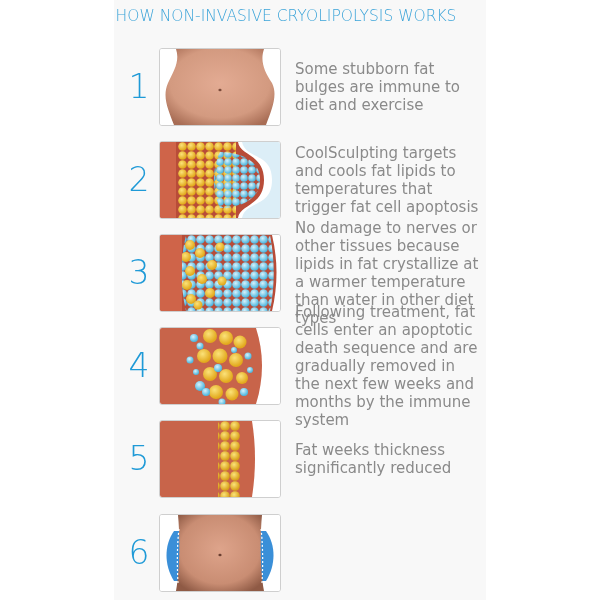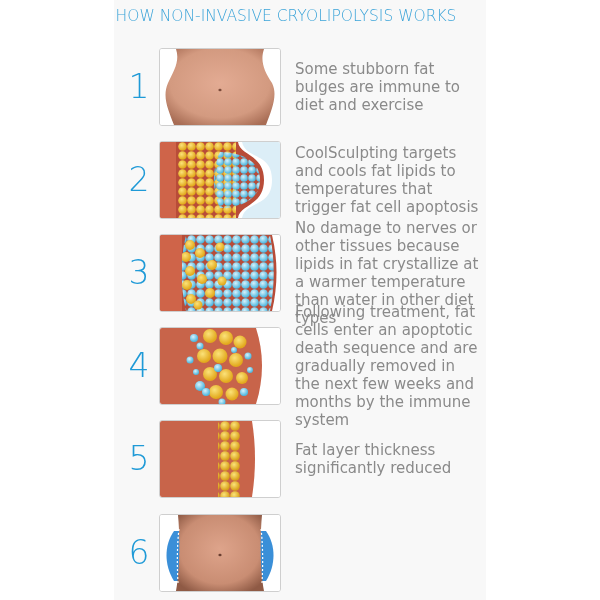--- a/index.html
+++ b/index.html
@@ -232,21 +232,21 @@
         </radialGradient>
         <pattern id="fatpat5" width="10" height="10" patternUnits="userSpaceOnUse">
           <circle cx="5" cy="5" r="4.8" fill="url(#fat5)"></circle>
         </pattern>
       </defs>
       <rect width="120" height="76" fill="#ffffff"></rect>
       <path d="M0 0 L92 0 C96 25,96 50,92 76 L0 76 Z" fill="#c8644a"></path>
       <rect x="58" y="0" width="22" height="76" fill="url(#fatpat5)"></rect>
     </svg>
   </div>
-  <div class="desc">Fat layer thickness significantly reduced</div>
+  <div class="desc">Fat weeks thickness significantly reduced</div>
 </div>
 
 <div class="step" style="top:514px;">
   <div class="step-num">6</div>
   <div class="frame">
     <svg viewBox="0 0 120 76">
       <defs>
         <radialGradient id="skin6" cx="50%" cy="45%" r="65%">
           <stop offset="0%" stop-color="#dea48b"></stop>
           <stop offset="70%" stop-color="#c98d73"></stop>

